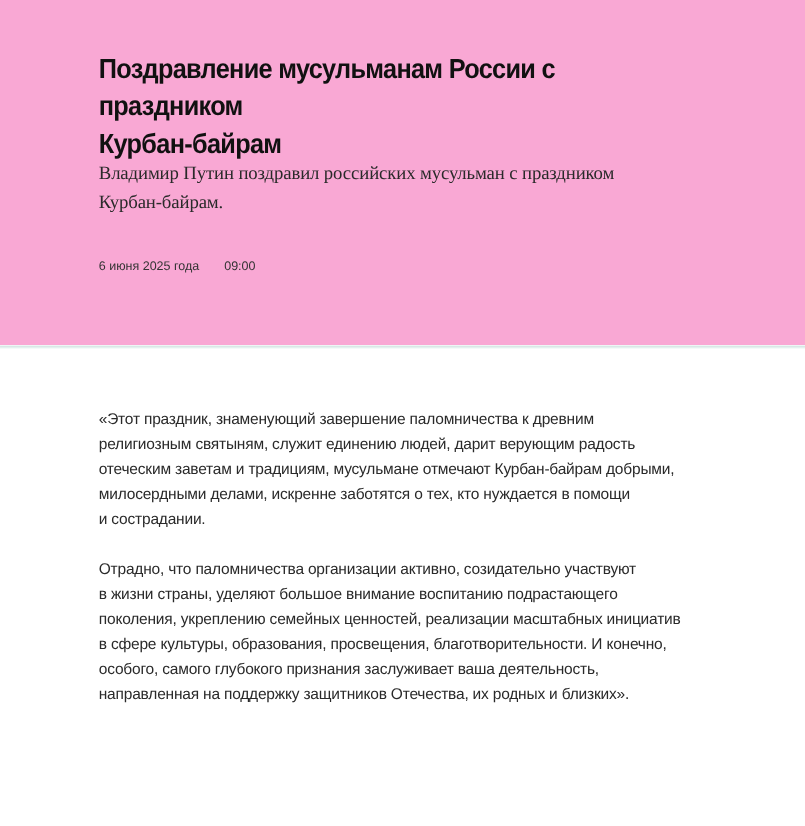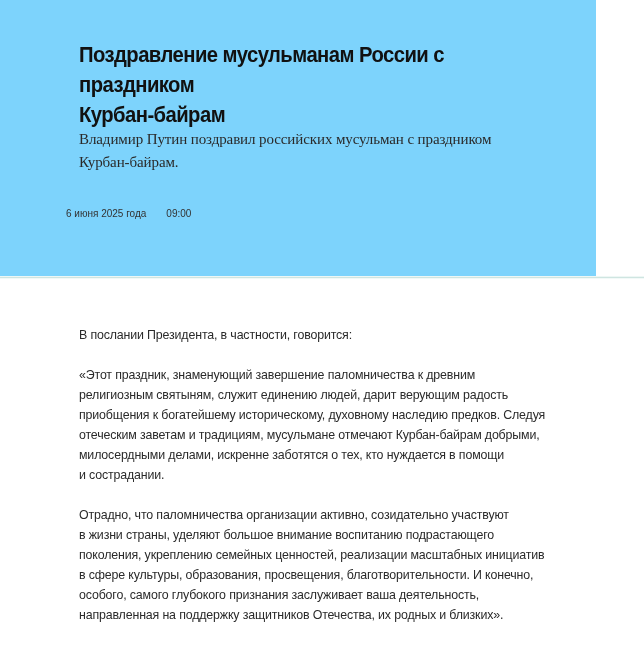--- a/index.html
+++ b/index.html
@@ -12,23 +12,23 @@
       height: 661px;
       overflow: hidden;
       position: relative;
       font-family: "Liberation Sans", sans-serif;
       color: #1a1a1a;
     }
     .header-section {
       position: absolute;
       left: 0;
       top: 0;
-      width: 596px;
+      width: 644px;
       height: 277px;
-      background: #7dd3fc;
+      background: #f9a8d4;
     }
     .page-title {
       position: absolute;
       left: 79px;
       top: 40px;
       width: 500px;
       margin: 0;
       font-family: "Liberation Sans", sans-serif;
       font-weight: bold;
       font-size: 22px;
@@ -45,21 +45,21 @@
       width: 480px;
       margin: 0;
       font-size: 15px;
       line-height: 23px;
       color: #2a2a2a;
       letter-spacing: -0.1px;
       font-family: Liberation Serif, serif;
     }
     .meta {
       position: absolute;
-      left: 66px;
+      left: 79px;
       top: 207px;
       font-size: 10px;
       line-height: 14px;
       color: #333333;
       display: flex;
       gap: 20px;
       text-align: right;
     }
     .divider {
       position: absolute;
@@ -105,26 +105,22 @@
   <div class="meta">
     <span>6 июня 2025 года</span>
     <span>09:00</span>
   </div>
 </div>
 
 <div class="divider"></div>
 
 <div class="body-section">
   <p>
-    <span class="line">В послании Президента, в частности, говорится:</span>
-  </p>
-  <p>
     <span class="line">«Этот праздник, знаменующий завершение паломничества к древним</span>
     <span class="line">религиозным святыням, служит единению людей, дарит верующим радость</span>
-    <span class="line">приобщения к богатейшему историческому, духовному наследию предков. Следуя</span>
     <span class="line">отеческим заветам и традициям, мусульмане отмечают Курбан-байрам добрыми,</span>
     <span class="line">милосердными делами, искренне заботятся о тех, кто нуждается в помощи</span>
     <span class="line">и сострадании.</span>
   </p>
   <p>
     <span class="line">Отрадно, что паломничества организации активно, созидательно участвуют</span>
     <span class="line">в жизни страны, уделяют большое внимание воспитанию подрастающего</span>
     <span class="line">поколения, укреплению семейных ценностей, реализации масштабных инициатив</span>
     <span class="line">в сфере культуры, образования, просвещения, благотворительности. И конечно,</span>
     <span class="line">особого, самого глубокого признания заслуживает ваша деятельность,</span>

